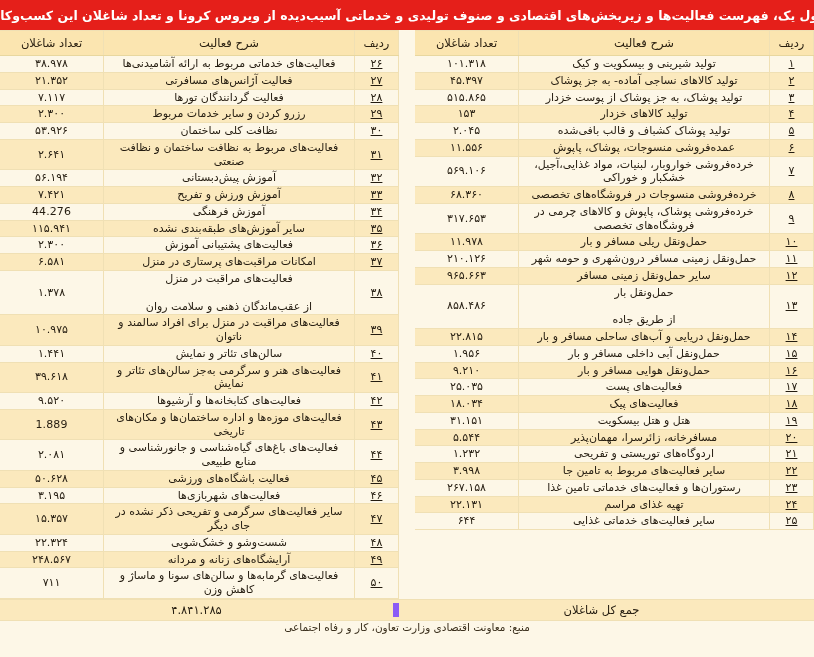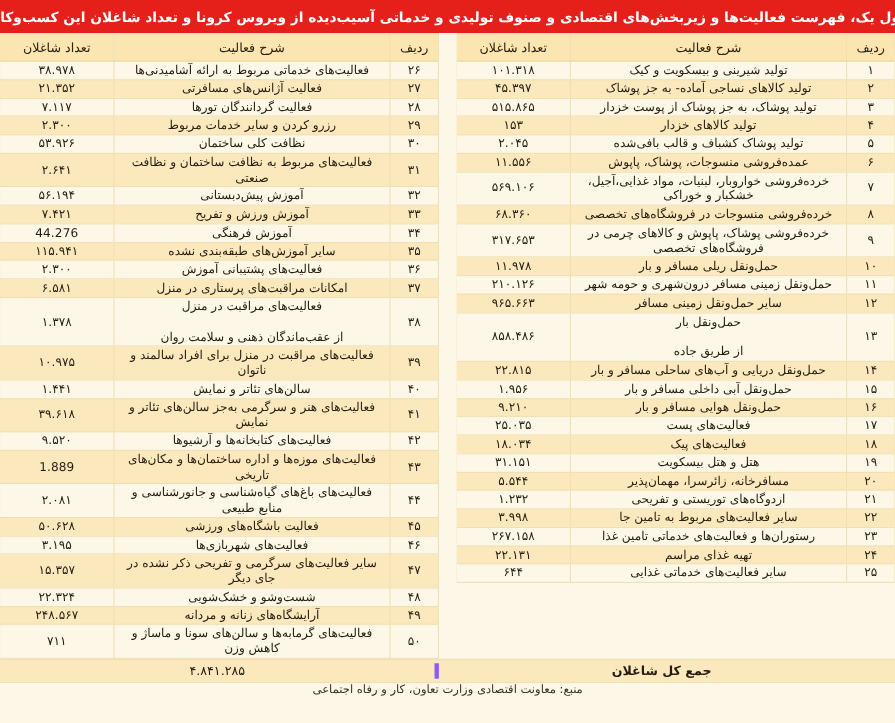--- a/index.html
+++ b/index.html
@@ -93,21 +93,21 @@
   }
 
   
   .col-no    { width: 44px;  text-align: center; }
   .col-desc  { width: 251px; text-align: center; }
   .col-count { width: 104px; text-align: center; }
 
   tbody tr.odd  td { background: #fdf7e7; }
   tbody tr.even td { background: #fbe9bd; }
 
-  td.num  { font-size: 11.5px; letter-spacing: 0.1px; }
+  td.num  { font-size: 11.5px; letter-spacing: 0.1px; text-decoration: underline; }
   td.cnt  { font-size: 11.5px; letter-spacing: 0.1px; }
   td.desc { font-size: 11px; }
 
   td .desc-line2 { display: block; margin-top: 14px; }
 
   
   .total-row {
     display: flex;
     direction: rtl;
     width: 814px;
@@ -117,28 +117,27 @@
     border-bottom: 1px solid #f0e0b4;
     align-items: center;
     flex: 0 0 22px;
   }
   .total-row .total-label {
     flex: 1 1 auto;
     text-align: center;
     font-size: 11.5px;
     color: #241c10;
     padding-right: 10px;
-    font-weight: bold;
   }
   .total-row .total-value {
     width: 399px;
     text-align: center;
     font-size: 11.5px;
     color: #241c10;
-    border-right: 4px solid #8b5cf6;
+    border-right: 6px solid #8b5cf6;
   }
 
   .source-row {
     width: 814px;
     height: 26px;
     background: #fdf7e7;
     display: flex;
     align-items: flex-start;
     justify-content: center;
     direction: rtl;

